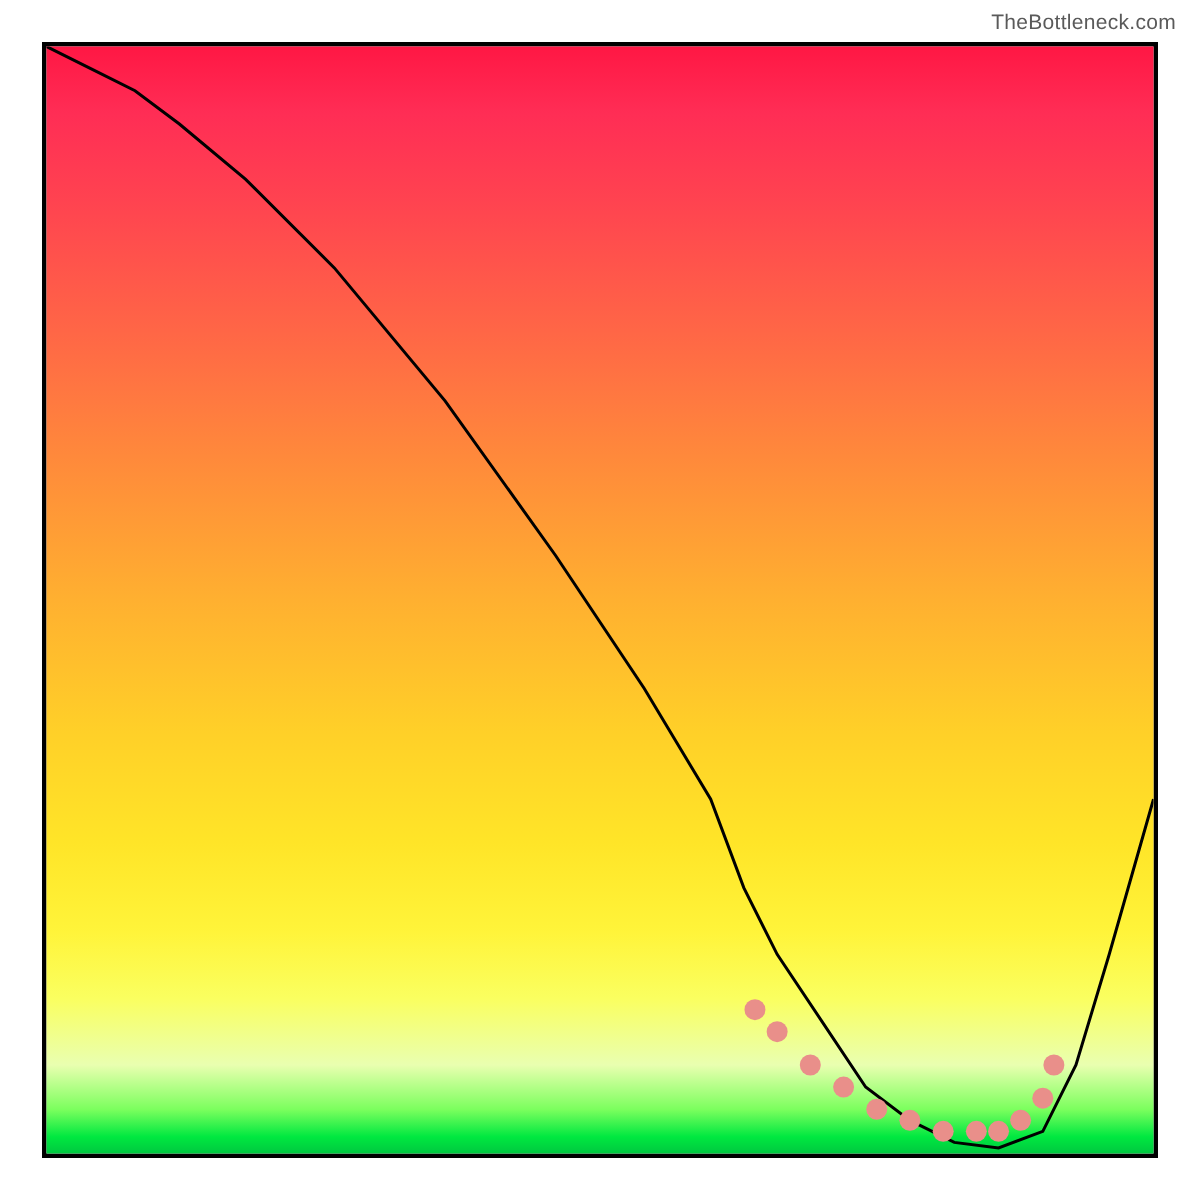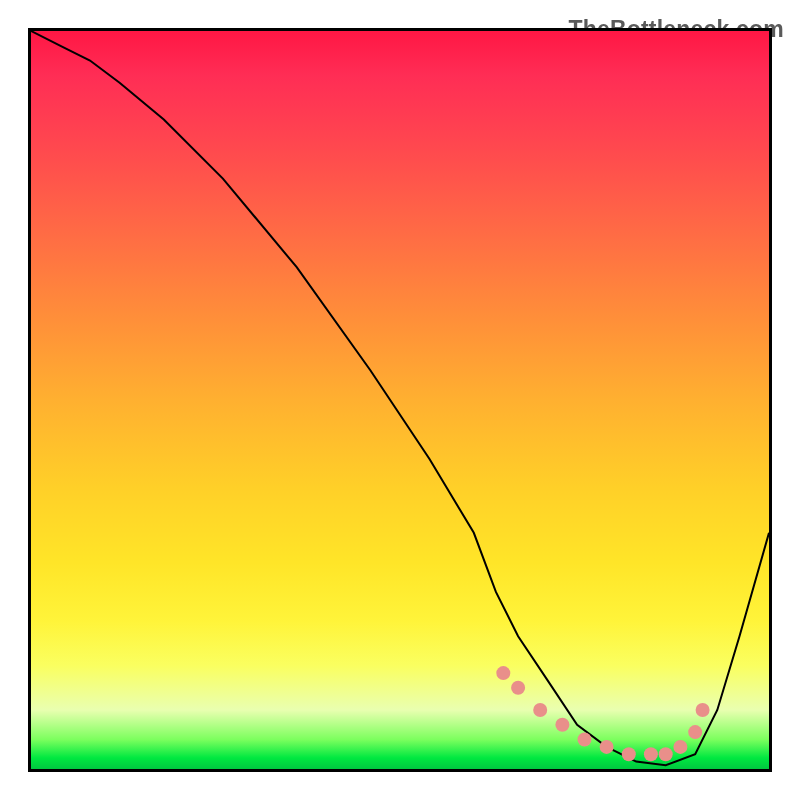--- a/index.html
+++ b/index.html
@@ -43,24 +43,24 @@
       #fff43a 80%,
       #faff60 86%,
       #e9ffb0 92%,
       #7cff5e 96%,
       #00e840 98.5%,
       #00c840 100%
     );
   }
   .watermark {
     position: absolute;
-    top: 16px;
+    top: 6px;
     right: 16px;
-    font-size: 23px;
-    font-weight: 700;
+    font-size: 14px;
+    font-weight: 400;
     color: #5a5a5a;
     letter-spacing: 0.2px;
   }
   svg.overlay {
     position: absolute;
     inset: 0;
     width: 100%;
     height: 100%;
   }
 </style>

